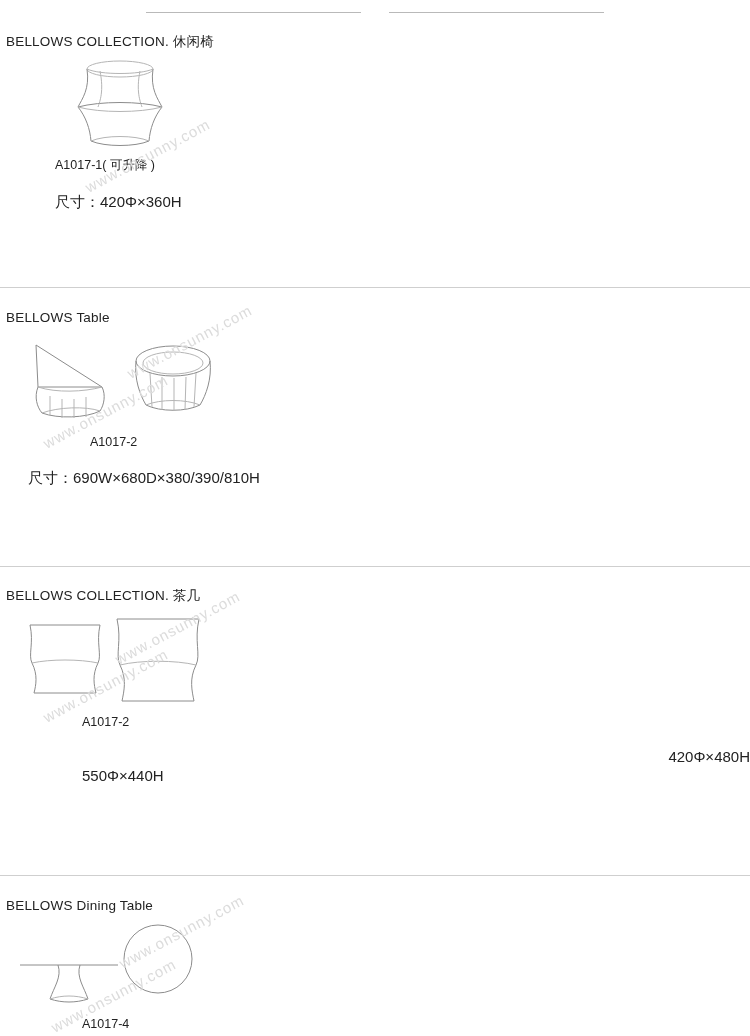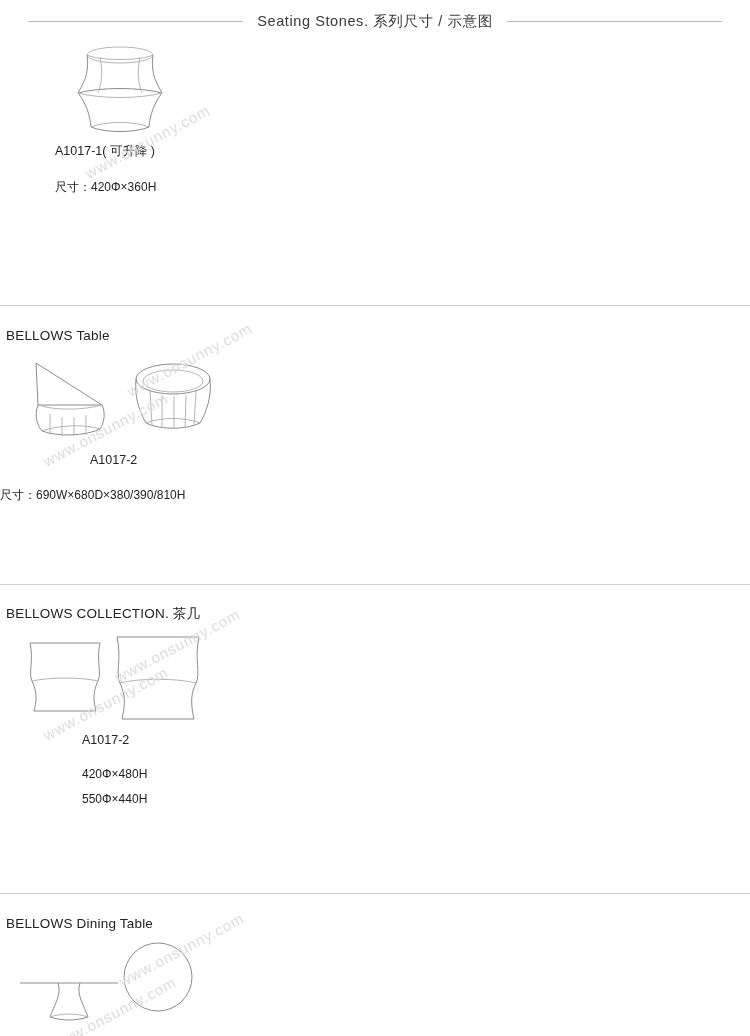--- a/index.html
+++ b/index.html
@@ -66,21 +66,21 @@
   .figure-area {
     position: relative;
     height: 110px;
   }
   .model-label {
     text-align: left;
     font-size: 12.5px;
     color: #222;
   }
   .dims {
-    font-size: 12px;
+    font-size: 15px;
     color: #222;
     line-height: 19px;
   }
   .dims div { white-space: nowrap; }
 
   
   .wm {
     position: absolute;
     font-family: "Liberation Sans", sans-serif;
     color: #dcdcdc;
@@ -98,25 +98,25 @@
   
   .abs { position: absolute; }
 </style>
 </head>
 <body>
 
 <div class="page">
 
   <div class="page-header">
     <div class="rule left"></div>
-    <div class="header-title">Seating Stones. 系列尺寸 / 示意图</div>
     <div class="rule right"></div>
   </div>
 
   <div class="section" style="height:240px;">
+    <div class="section-title">BELLOWS COLLECTION. 休闲椅</div>
 
     <div class="figure-area" style="height:104px;">
       <div class="abs" style="left:60px; top:4px;">
         <svg width="120" height="100" viewBox="0 0 120 100">
           <ellipse class="ln-lt" cx="60" cy="14" rx="33" ry="8"></ellipse>
           <path class="ln" d="M27 14 C30 34, 22 44, 18 52 C26 62, 30 74, 31 86"></path>
           <path class="ln" d="M93 14 C90 34, 98 44, 102 52 C94 62, 90 74, 89 86"></path>
           <path class="ln" d="M31 86 C45 92, 75 92, 89 86"></path>
           <path class="ln-lt" d="M31 86 C45 80, 75 80, 89 86"></path>
           <path class="ln" d="M18 52 C40 46, 80 46, 102 52"></path>
@@ -172,21 +172,21 @@
           <path class="ln-lt" d="M58 38 L57 71"></path>
           <path class="ln-lt" d="M68 34 L66 68"></path>
         </svg>
       </div>
       <div class="wm" style="left:36px; top:78px;">www.onsunny.com</div>
       <div class="wm" style="left:120px; top:8px;">www.onsunny.com</div>
     </div>
 
     <div class="model-label" style="padding-left:90px; padding-top:0px;">A1017-2</div>
 
-    <div class="dims" style="padding-top:19px;">
+    <div class="dims" style="padding-left:28px; padding-top:19px;">
       <div>尺寸：690W×680D×380/390/810H</div>
     </div>
   </div>
 
   <div class="section-divider" style="margin-top:48px;"></div>
 
   <div class="section" style="height:268px;">
     <div class="section-title" style="padding-top:20px;">BELLOWS COLLECTION. 茶几</div>
 
     <div class="figure-area" style="height:110px;">
@@ -208,22 +208,22 @@
           <path class="ln-lt" d="M8 52 C28 47, 64 47, 84 52"></path>
         </svg>
       </div>
       <div class="wm" style="left:36px; top:72px;">www.onsunny.com</div>
       <div class="wm" style="left:108px; top:14px;">www.onsunny.com</div>
     </div>
 
     <div class="model-label" style="padding-left:82px; padding-top:0px;">A1017-2</div>
 
     <div class="dims" style="padding-left:55px; padding-top:18px;">
-      <div style="padding-left:27px;">420Φ×480H</div>
-      <div style="padding-left:27px;margin-top:6px;">550Φ×440H</div>
+      <div style="padding-left:27px;text-align:right;">420Φ×480H</div>
+      <div style="padding-left:27px;">550Φ×440H</div>
     </div>
   </div>
 
   <div class="section-divider" style="margin-top:40px;"></div>
 
   <div class="section" style="height:190px;">
     <div class="section-title" style="padding-top:22px;">BELLOWS Dining Table</div>
 
     <div class="figure-area" style="height:104px;">
       <div class="abs" style="left:18px; top:34px;">

